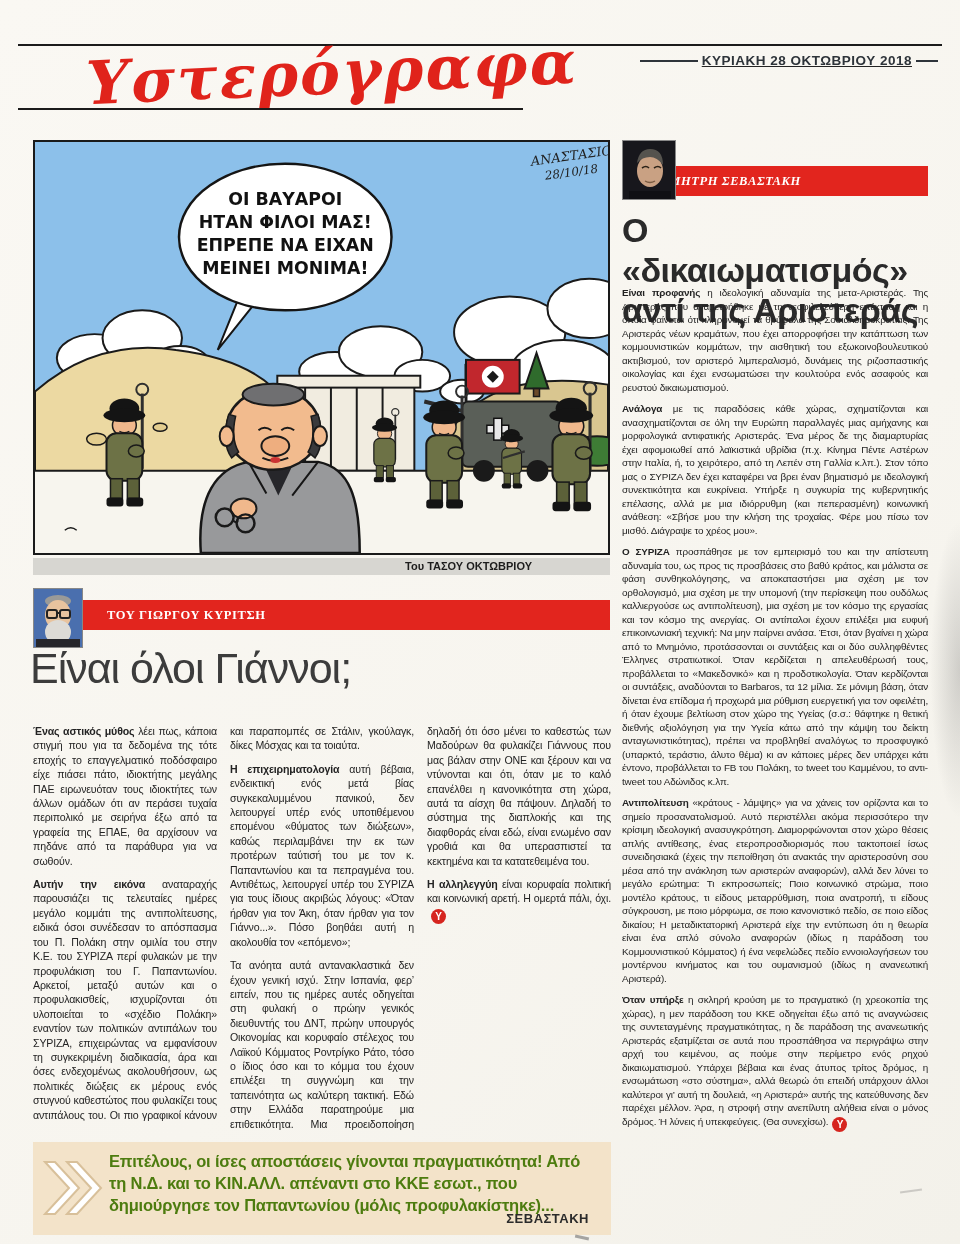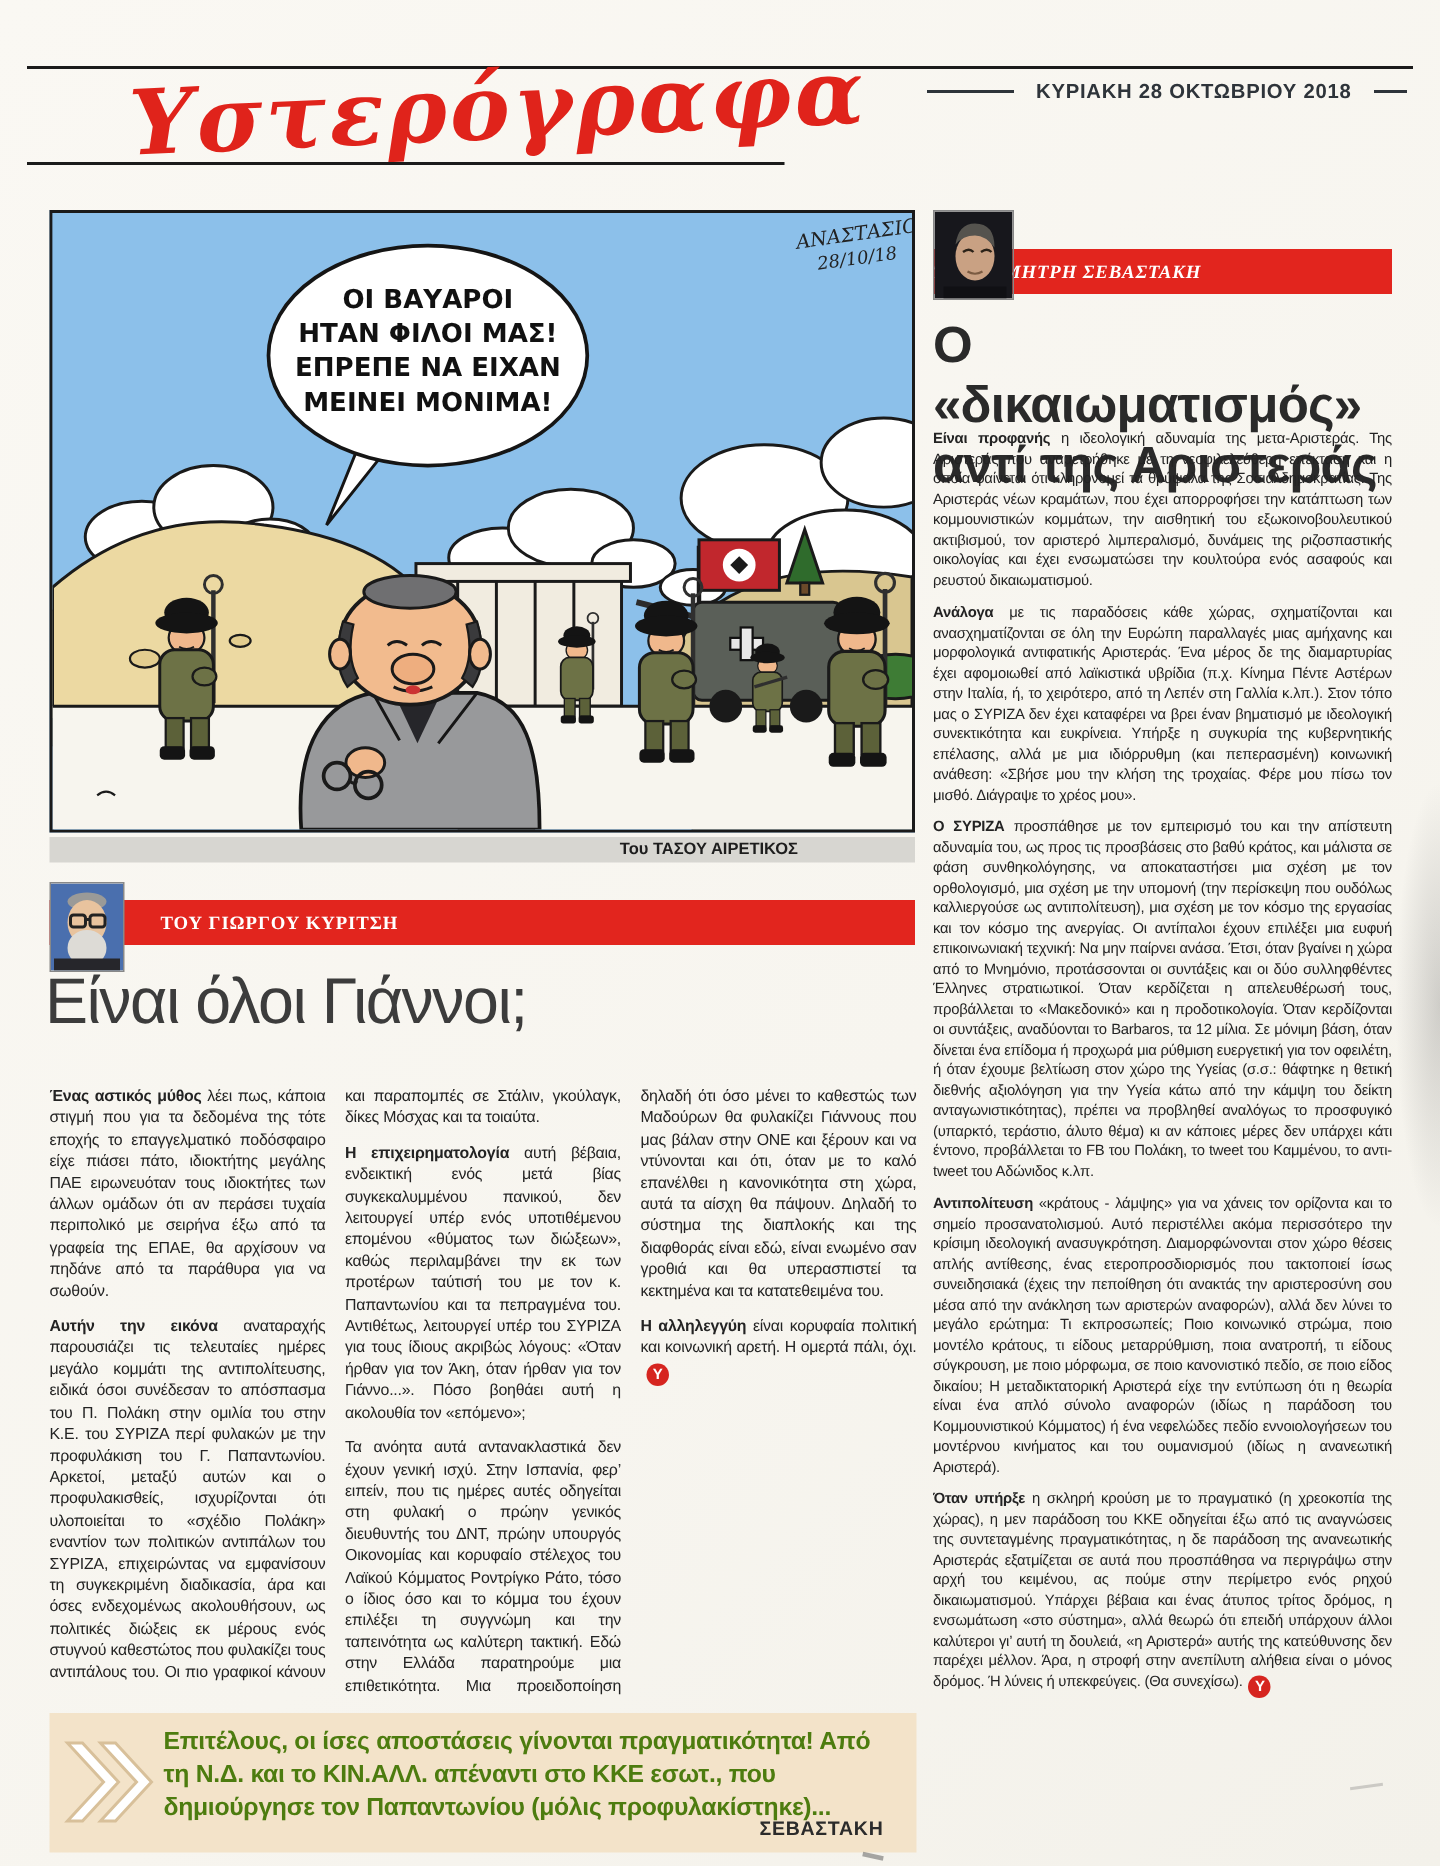--- a/index.html
+++ b/index.html
@@ -11,21 +11,21 @@
   .rule{position:absolute;background:#1b1b1b;height:2px;}
   .rule-top{left:18px;top:44px;width:924px;}
   .rule-sub{left:18px;top:108px;width:505px;}
   
   .script-title{position:absolute;left:86px;top:38px;width:470px;
     font-family:"DejaVu Serif",serif;font-style:italic;font-weight:bold;
     font-size:60px;color:#e0231b;transform:rotate(-2.5deg);letter-spacing:2px;white-space:nowrap;}
   .masthead{position:absolute;right:22px;top:48px;text-align:right;}
   .paper-name{font-family:"DejaVu Serif",serif;font-weight:bold;font-size:54px;line-height:1;
     color:#333a41;letter-spacing:1px;}
-  .date-row{display:flex;align-items:center;justify-content:flex-start;gap:15px;margin-top:5px;}
+  .date-row{display:flex;align-items:center;justify-content:flex-start;gap:4px;margin-top:5px;text-decoration:underline;}
   .dash{height:2px;background:#2e343a;display:inline-block;}
   .dash-l{width:58px;} .dash-r{width:22px;}
   .date-text{font-weight:bold;font-size:13.5px;color:#2e343a;letter-spacing:.5px;}
   
   .cartoon{position:absolute;left:33px;top:140px;width:577px;height:415px;border:2px solid #1a1a1a;box-sizing:border-box;background:#8cc0ea;}
   .cartoon svg{display:block;width:100%;height:100%;}
   .cartoon-credit{position:absolute;left:33px;top:558px;width:577px;height:17px;background:#d7d6d1;
     box-sizing:border-box;font-size:11px;font-weight:bold;color:#1d1d1d;text-align:right;
     line-height:17px;padding-right:78px;}
   
@@ -247,21 +247,21 @@
         <text x="252" y="110" text-anchor="middle" font-family="DejaVu Sans, sans-serif" font-weight="bold" font-size="17.5" fill="#111111">ΕΠΡΕΠΕ ΝΑ ΕΙΧΑΝ</text>
         <text x="252" y="133" text-anchor="middle" font-family="DejaVu Sans, sans-serif" font-weight="bold" font-size="17.5" fill="#111111">ΜΕΙΝΕΙ ΜΟΝΙΜΑ!</text>
       </g>
 
       <g transform="rotate(-8 500 24)">
         <text x="500" y="24" font-family="DejaVu Serif, serif" font-style="italic" font-size="13" fill="#222222">ΑΝΑΣΤΑΣΙΟΥ</text>
         <text x="512" y="40" font-family="DejaVu Serif, serif" font-style="italic" font-size="12" fill="#222222">28/10/18</text>
       </g>
     </svg>
   </div>
-  <div class="cartoon-credit">Του ΤΑΣΟΥ ΑΙΡΕΤΙΚΟΣ</div>
+  <div class="cartoon-credit">Του ΤΑΣΟΥ ΟΚΤΩΒΡΙΟΥ</div>
 
   <div class="photo photo-left">
     <svg viewBox="0 0 48 58">
       <rect width="48" height="58" fill="#4a6fae"></rect>
       <ellipse cx="24" cy="12" rx="13" ry="6" fill="#9a9a98"></ellipse>
       <ellipse cx="24" cy="26" rx="13" ry="15" fill="#e8c39e"></ellipse>
       <ellipse cx="24" cy="43" rx="13" ry="12" fill="#dddbd6"></ellipse>
       <rect x="13" y="21" width="10" height="8" rx="2" fill="none" stroke="#222" stroke-width="2"></rect>
       <rect x="26" y="21" width="10" height="8" rx="2" fill="none" stroke="#222" stroke-width="2"></rect>
       <line x1="23" y1="24" x2="26" y2="24" stroke="#222" stroke-width="2"></line>

